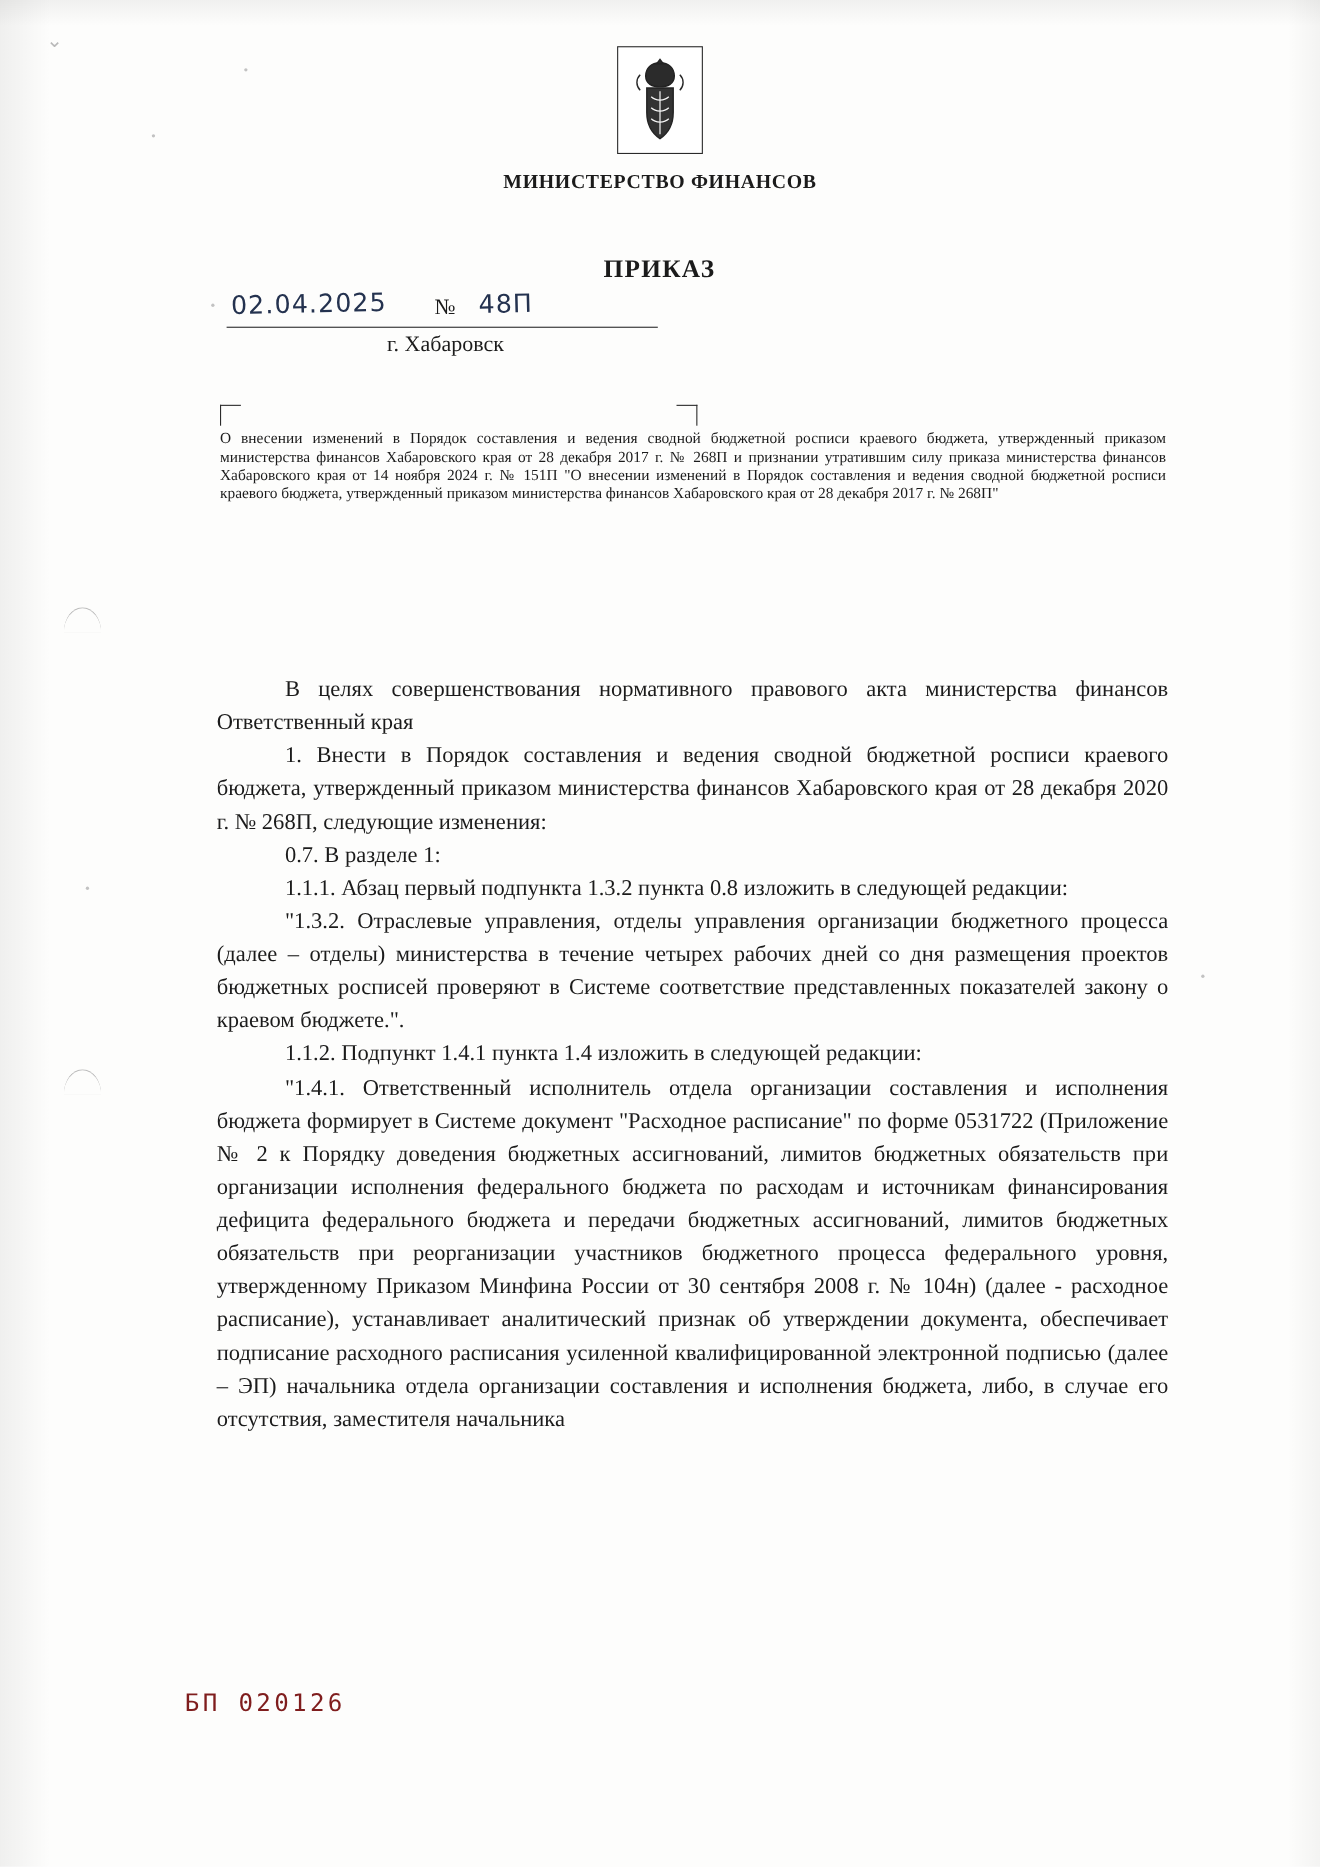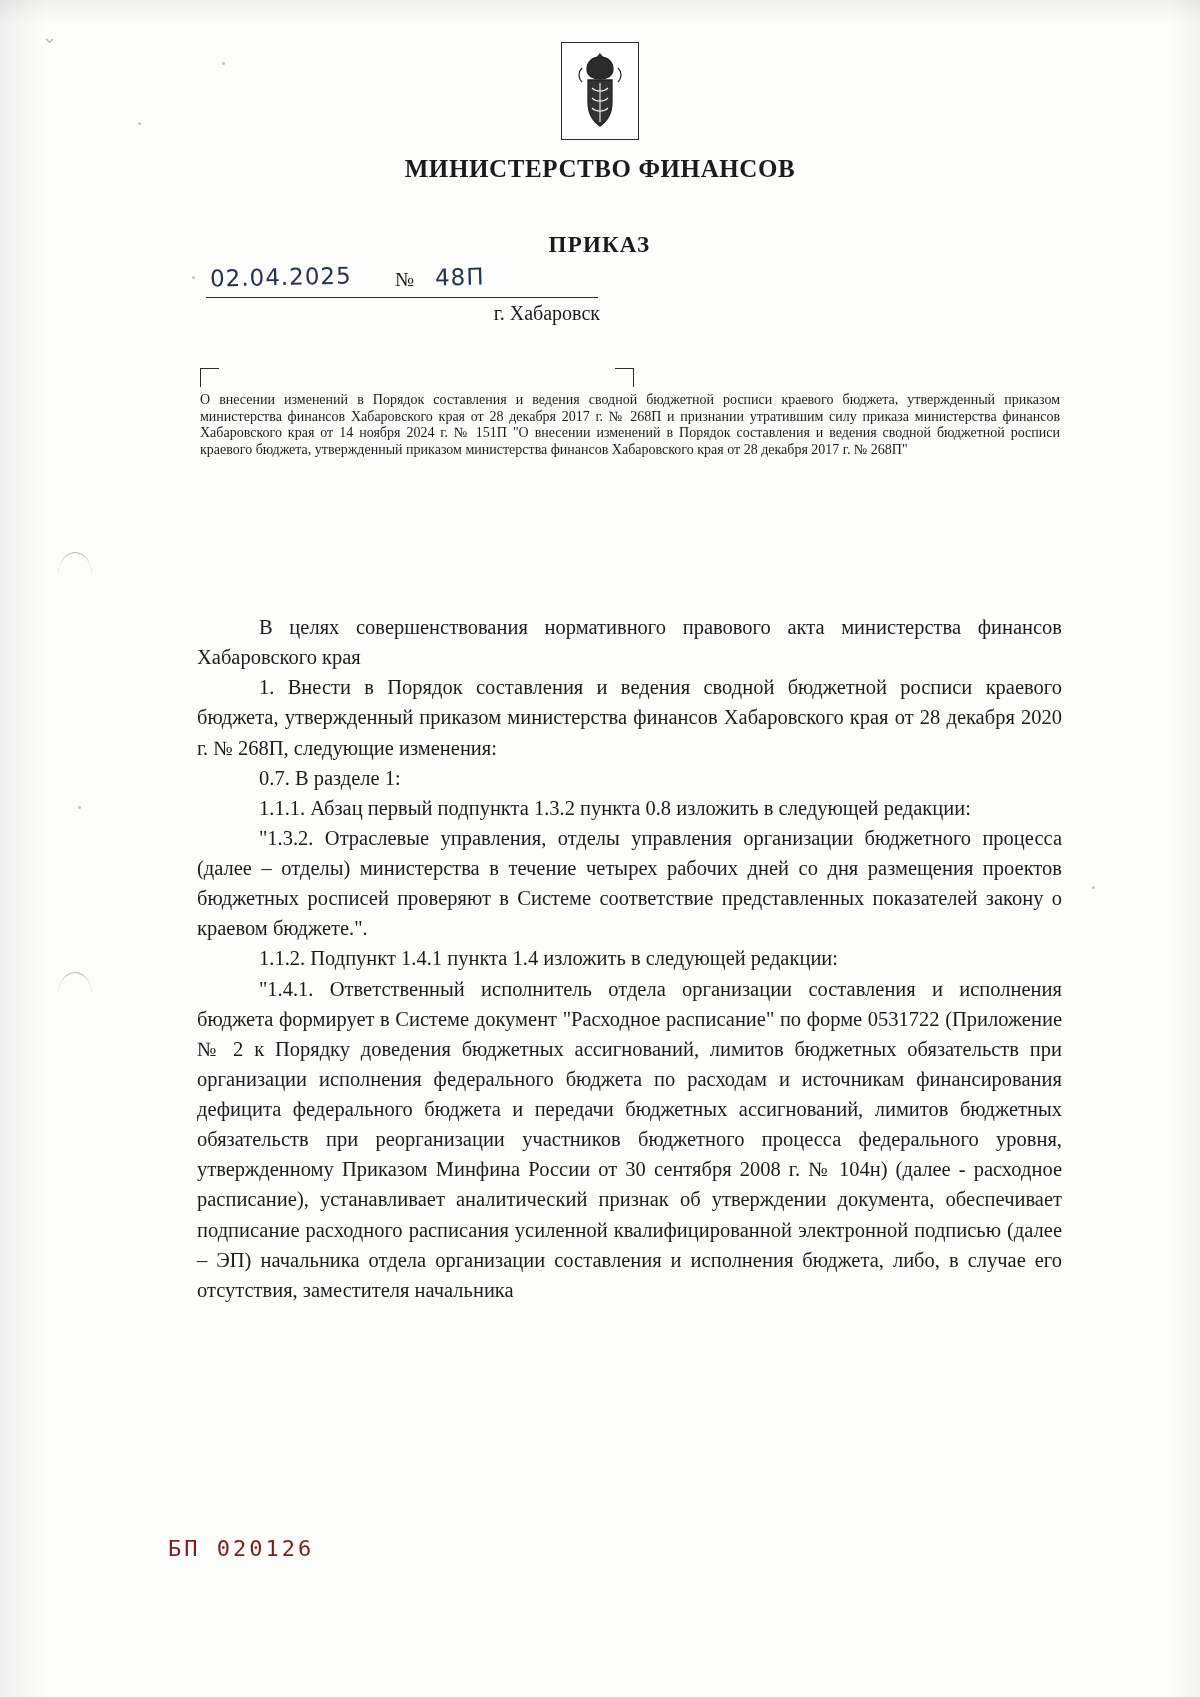--- a/index.html
+++ b/index.html
@@ -64,21 +64,21 @@
   }
   .emblem-box svg { display: block; }
 
   
   .ministry {
     position: absolute;
     left: 0; right: 0;
     top: 155px;
     text-align: center;
     font-weight: bold;
-    font-size: 25px;
+    font-size: 18px;
     letter-spacing: 0.6px;
   }
   .region {
     position: absolute;
     left: 0; right: 0;
     top: 188px;
     text-align: center;
     font-size: 21px;
   }
   .doc-type {
@@ -123,21 +123,21 @@
     width: 392px;
     height: 0;
     border-bottom: 1.6px solid #2b2b2b;
   }
 
   .city {
     position: absolute;
     top: 302px;
     left: 210px;
     width: 390px;
-    text-align: right;
+    text-align: center;
     font-size: 20px;
   }
 
   
   .bracket-left, .bracket-right {
     position: absolute;
     width: 18px;
     height: 18px;
     border-top: 1.5px solid #2b2b2b;
   }
@@ -252,21 +252,21 @@
     <span class="rule"></span>
   </div>
 
   <div class="city">г. Хабаровск</div>
 
   <div class="bracket-left"></div>
   <div class="bracket-right"></div>
   <div class="subject">О внесении изменений в Порядок составления и ведения сводной бюджетной росписи краевого бюджета, утвержденный приказом министерства финансов Хабаровского края от 28 декабря 2017 г. № 268П и признании утратившим силу приказа министерства финансов Хабаровского края от 14 ноября 2024 г. № 151П "О внесении изменений в Порядок составления и ведения сводной бюджетной росписи краевого бюджета, утвержденный приказом министерства финансов Хабаровского края от 28 декабря 2017 г. № 268П"</div>
 
   <div class="body-text">
-    <p>В целях совершенствования нормативного правового акта министерства финансов Хабаровского края</p>
+    <p>В целях совершенствования нормативного правового акта министерства финансов Ответственный края</p>
     <p>1. Внести в Порядок составления и ведения сводной бюджетной росписи краевого бюджета, утвержденный приказом министерства финансов Хабаровского края от 28 декабря 2020 г. № 268П, следующие изменения:</p>
     <p>0.7. В разделе 1:</p>
     <p>1.1.1. Абзац первый подпункта 1.3.2 пункта 0.8 изложить в следующей редакции:</p>
     <p>"1.3.2. Отраслевые управления, отделы управления организации бюджетного процесса (далее – отделы) министерства в течение четырех рабочих дней со дня размещения проектов бюджетных росписей проверяют в Системе соответствие представленных показателей закону о краевом бюджете.".</p>
     <p>1.1.2. Подпункт 1.4.1 пункта 1.4 изложить в следующей редакции:</p>
     <p>"1.4.1. Ответственный исполнитель отдела организации составления и исполнения бюджета формирует в Системе документ "Расходное расписание" по форме 0531722 (Приложение № 2 к Порядку доведения бюджетных ассигнований, лимитов бюджетных обязательств при организации исполнения федерального бюджета по расходам и источникам финансирования дефицита федерального бюджета и передачи бюджетных ассигнований, лимитов бюджетных обязательств при реорганизации участников бюджетного процесса федерального уровня, утвержденному Приказом Минфина России от 30 сентября 2008 г. № 104н) (далее - расходное расписание), устанавливает аналитический признак об утверждении документа, обеспечивает подписание расходного расписания усиленной квалифицированной электронной подписью (далее – ЭП) начальника отдела организации составления и исполнения бюджета, либо, в случае его отсутствия, заместителя начальника</p>
   </div>
 
   <div class="footer-code">БП 020126</div>
 

